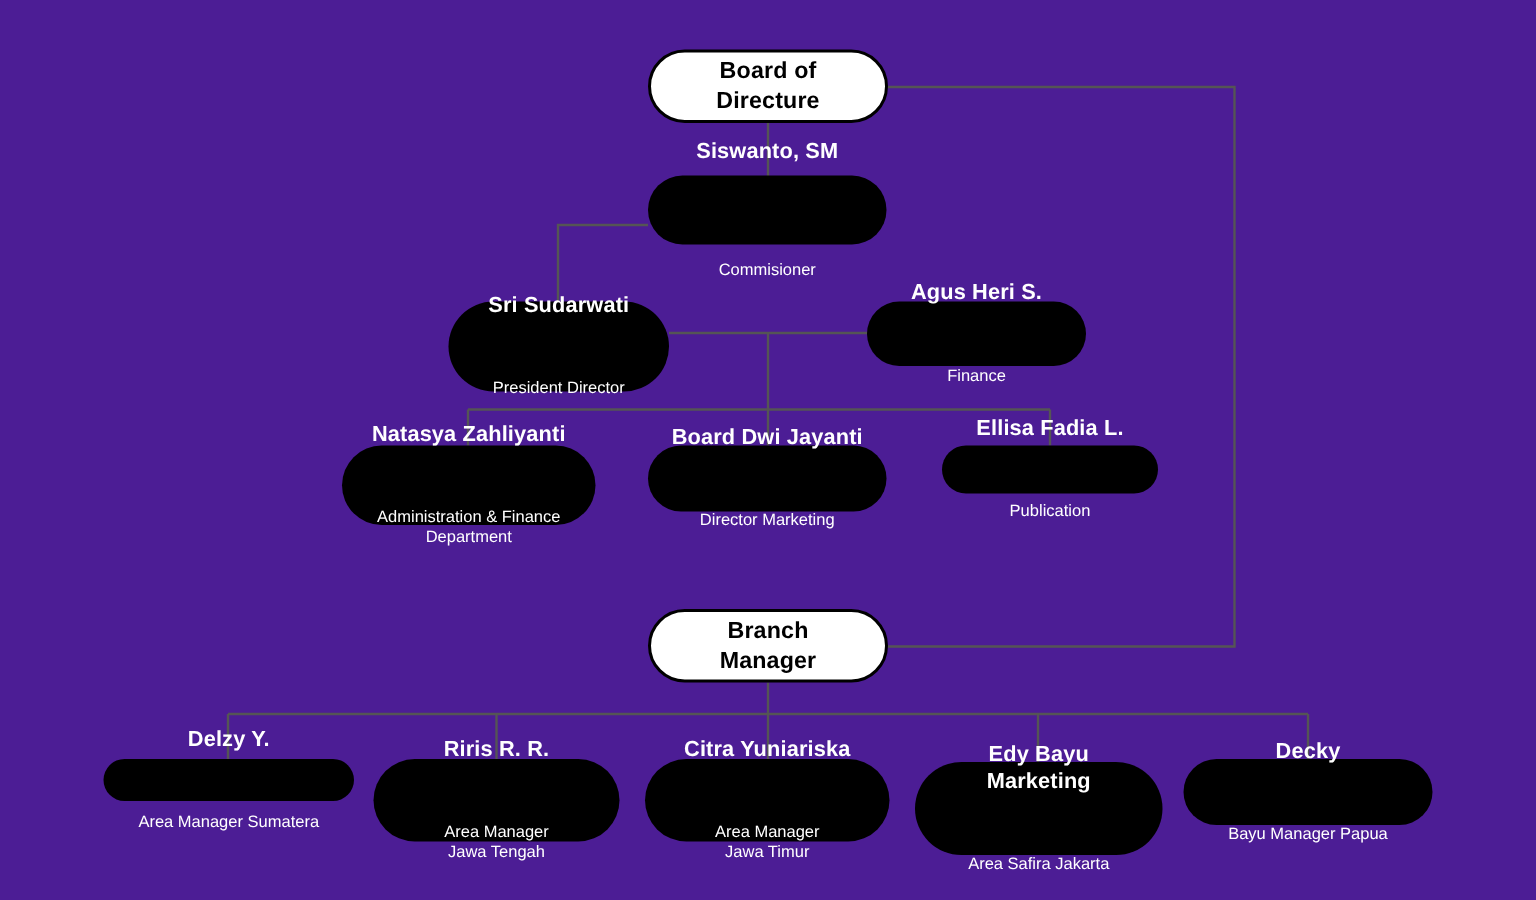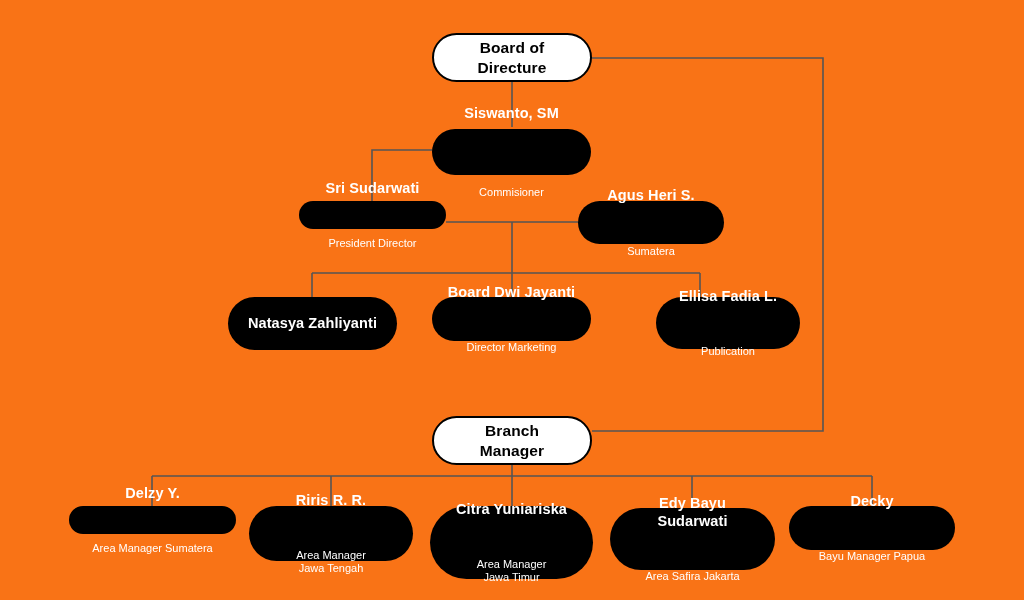--- a/index.html
+++ b/index.html
@@ -11,21 +11,21 @@
   body {
     font-family: "Liberation Sans", "DejaVu Sans", sans-serif;
     width: 1024px;
     height: 600px;
     overflow: hidden;
   }
   #org-chart {
     position: relative;
     width: 1024px;
     height: 600px;
-    background: #f97316;
+    background: #4c1d95;
   }
   #connector-layer {
     position: absolute;
     left: 0;
     top: 0;
     width: 1024px;
     height: 600px;
     pointer-events: none;
   }
   .node {
@@ -94,64 +94,66 @@
       <path d="M 512 476 L 512 506" fill="none" stroke="#555555" stroke-width="1.6"></path>
       <path d="M 692 476 L 692 508" fill="none" stroke="#555555" stroke-width="1.6"></path>
       <path d="M 872 476 L 872 506" fill="none" stroke="#555555" stroke-width="1.6"></path>
     </svg>
 
   <div id="node-layer">
       <div class="node outlined" style="left: 432px; top: 33px; width: 160px; height: 49px;">
         <div class="node-title">Board of
 Directure</div>
       </div>
-      <div class="node filled" style="left: 432px; top: 129px; width: 159px; height: 46px; gap: 24px;">
+      <div class="node filled" style="left: 432px; top: 117px; width: 159px; height: 46px; gap: 24px;">
         <div class="node-title">Siswanto, SM</div>
         <div class="node-subtitle">Commisioner</div>
       </div>
-      <div class="node filled" style="left: 299px; top: 201px; width: 147px; height: 28px;">
+      <div class="node filled" style="left: 299px; top: 201px; width: 147px; height: 60px;">
         <div class="node-title">Sri Sudarwati</div>
         <div class="node-subtitle">President Director</div>
       </div>
       <div class="node filled" style="left: 578px; top: 201px; width: 146px; height: 43px;">
         <div class="node-title">Agus Heri S.</div>
-        <div class="node-subtitle">Sumatera</div>
+        <div class="node-subtitle">Finance</div>
       </div>
       <div class="node filled" style="left: 228px; top: 297px; width: 169px; height: 53px;">
         <div class="node-title">Natasya Zahliyanti</div>
+        <div class="node-subtitle">Administration &amp; Finance
+Department</div>
       </div>
       <div class="node filled" style="left: 432px; top: 297px; width: 159px; height: 44px;">
         <div class="node-title">Board Dwi Jayanti</div>
         <div class="node-subtitle">Director Marketing</div>
       </div>
-      <div class="node filled" style="left: 656px; top: 297px; width: 144px; height: 52px;">
+      <div class="node filled" style="left: 628px; top: 297px; width: 144px; height: 32px;">
         <div class="node-title">Ellisa Fadia L.</div>
         <div class="node-subtitle">Publication</div>
       </div>
-      <div class="node outlined" style="left: 432px; top: 406px; width: 160px; height: 49px; margin-top: 10px;">
+      <div class="node outlined" style="left: 432px; top: 406px; width: 160px; height: 49px;">
         <div class="node-title">Branch
 Manager</div>
       </div>
       <div class="node filled" style="left: 69px; top: 506px; width: 167px; height: 28px;">
         <div class="node-title">Delzy Y.</div>
         <div class="node-subtitle">Area Manager Sumatera</div>
       </div>
       <div class="node filled" style="left: 249px; top: 506px; width: 164px; height: 55px;">
         <div class="node-title">Riris  R. R.</div>
         <div class="node-subtitle">Area Manager
 Jawa Tengah</div>
       </div>
-      <div class="node filled" style="left: 430px; top: 506px; width: 163px; height: 73px;">
+      <div class="node filled" style="left: 430px; top: 506px; width: 163px; height: 55px;">
         <div class="node-title">Citra Yuniariska</div>
         <div class="node-subtitle">Area Manager
 Jawa Timur</div>
       </div>
       <div class="node filled" style="left: 610px; top: 508px; width: 165px; height: 62px;">
         <div class="node-title">Edy Bayu
-Sudarwati</div>
+Marketing</div>
         <div class="node-subtitle">Area Safira Jakarta</div>
       </div>
       <div class="node filled" style="left: 789px; top: 506px; width: 166px; height: 44px; text-align: right;">
         <div class="node-title">Decky</div>
         <div class="node-subtitle">Bayu Manager Papua</div>
       </div>
     </div>
 
 </div>
 

